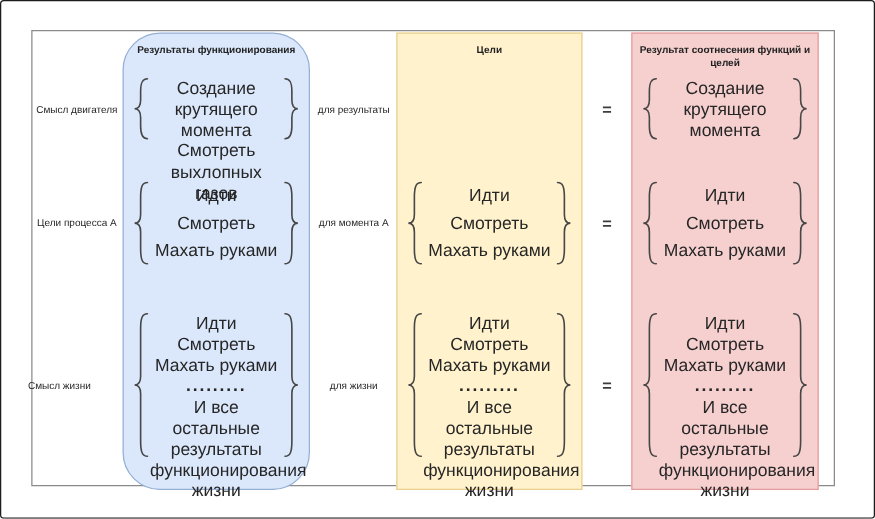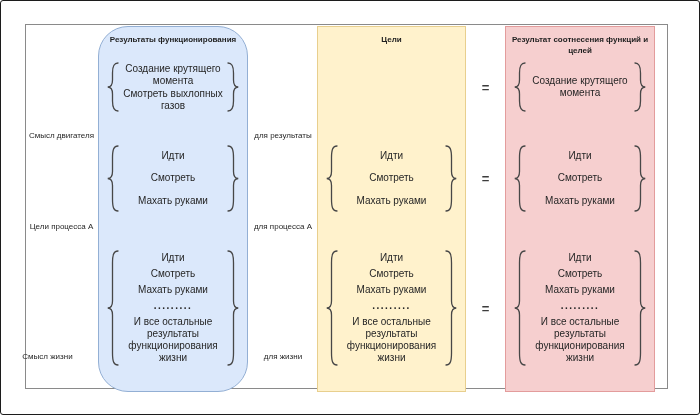--- a/index.html
+++ b/index.html
@@ -21,27 +21,27 @@
     position:absolute;top:8px;left:4px;right:4px;
     text-align:center;font-weight:bold;font-size:8px;line-height:1.35;color:#1f1f1f;
   }
   .group{position:absolute;left:0;right:0;}
   .brace{position:absolute;top:0;}
   .brace-left{left:8px;}
   .brace-right{right:8px;transform:scaleX(-1);}
   .items{
     position:absolute;left:23px;right:23px;top:0;bottom:0;
     display:flex;flex-direction:column;justify-content:space-around;align-items:center;
-    text-align:center;font-size:10px;line-height:1.2;color:#262626;
+    text-align:center;font-size:14px;line-height:1.2;color:#262626;
   }
   .item{max-width:106px;}
   .item-dots{font-weight:bold;letter-spacing:1.5px;}
   .side-label{
     position:absolute;display:flex;align-items:center;justify-content:center;
-    font-size:8px;color:#262626;white-space:nowrap;text-align:center;margin-top:48px;
+    font-size:8px;color:#262626;white-space:nowrap;text-align:center;
   }
   .equals{
     position:absolute;display:flex;align-items:center;justify-content:center;
     font-size:13px;font-weight:bold;color:#3c3c3c;
   }
 </style>
 </head>
 <body>
 
 <div class="frame"></div>
@@ -162,18 +162,18 @@
         <div class="item">И все остальные результаты функционирования жизни</div>
       </div>
     </div>
   </div>
 
 <div id="overlay">
     <div class="side-label" style="left: 26px; width: 71px; top: 79px; height: 16px;">Смысл двигателя</div>
     <div class="side-label" style="left: 249px; width: 68px; top: 79px; height: 16px;">для результаты</div>
     <div class="equals" style="left: 466px; width: 39px; top: 78px; height: 18px;">=</div>
     <div class="side-label" style="left: 26px; width: 71px; top: 170.5px; height: 16px;">Цели процесса А</div>
-    <div class="side-label" style="left: 249px; width: 68px; top: 170.5px; height: 16px;">для процесса А</div>
+    <div class="side-label" style="left: 249px; width: 68px; top: 170.5px; height: 16px;">для момента А</div>
     <div class="equals" style="left: 466px; width: 39px; top: 169.5px; height: 18px;">=</div>
     <div class="side-label" style="left: 12px; width: 71px; top: 300px; height: 16px;">Смысл жизни</div>
     <div class="side-label" style="left: 249px; width: 68px; top: 300px; height: 16px;">для жизни</div>
     <div class="equals" style="left: 466px; width: 39px; top: 299px; height: 18px;">=</div>
   </div>
 
 </body></html>

